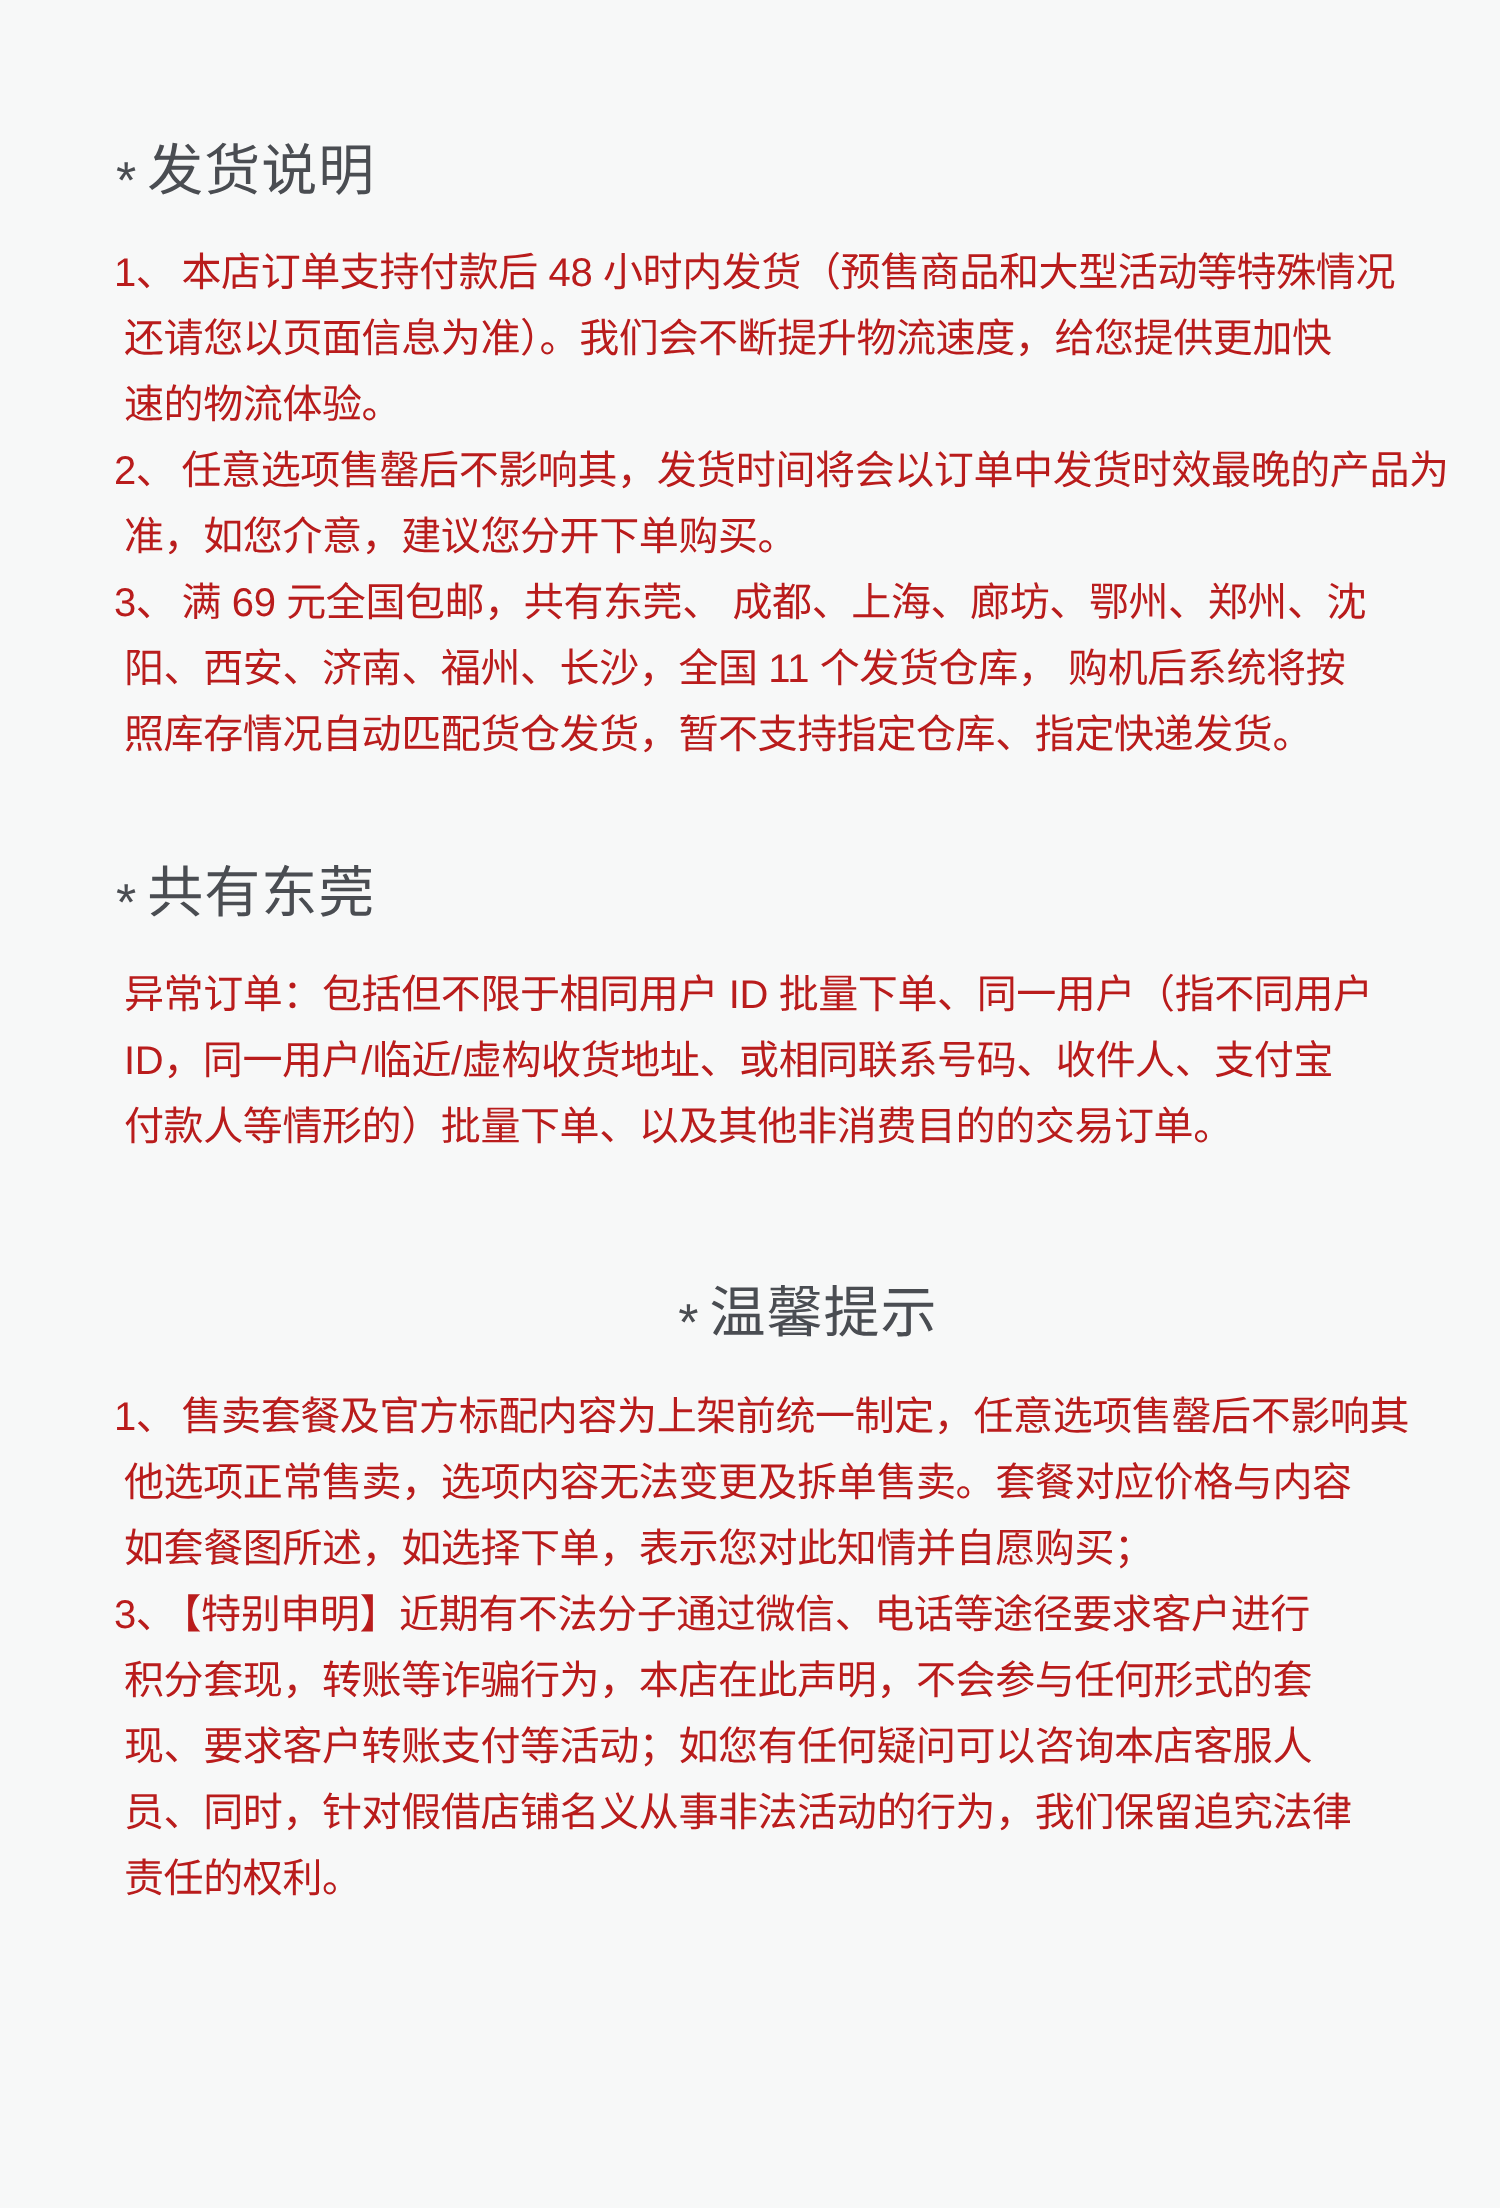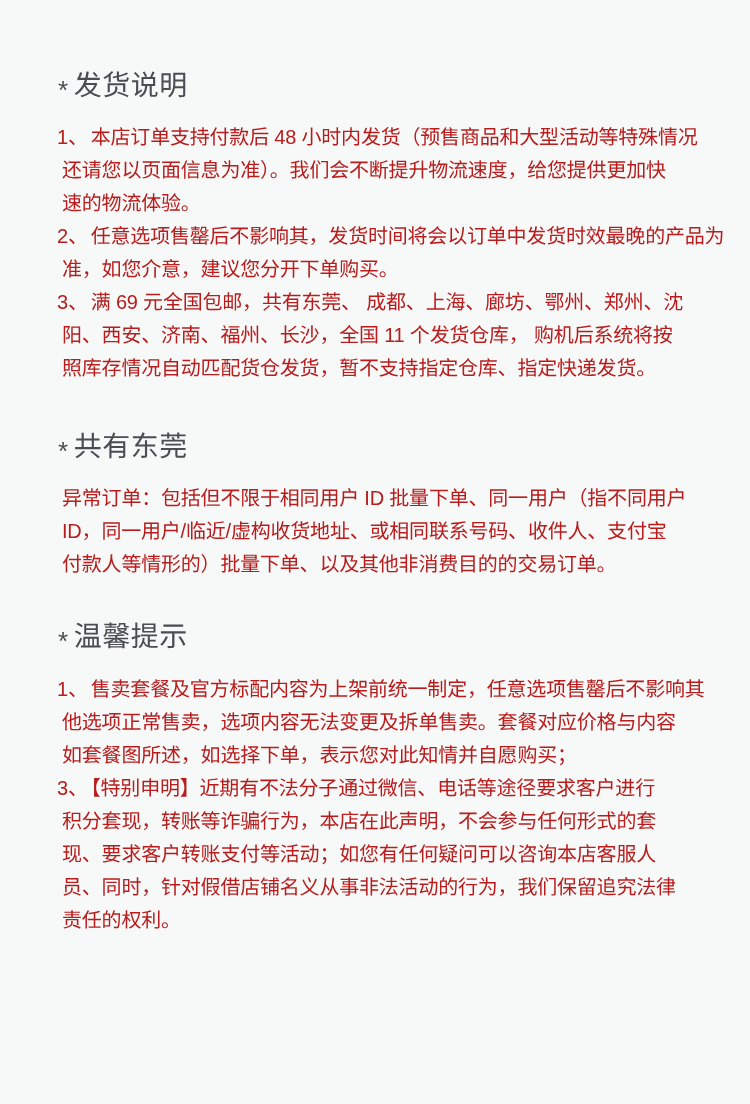--- a/index.html
+++ b/index.html
@@ -24,21 +24,21 @@
   h2.heading {
     margin: 0 0 15px 0;
     padding-left: 58px;
     font-size: 28px;
     line-height: 40px;
     font-weight: 400;
     color: #4a4d52;
     letter-spacing: 0.5px;
   }
   .section-limit h2.heading { margin-top: 42px; }
-  .section-tips  h2.heading { margin-top: 36px; margin-bottom: 16px; }
+  .section-tips  h2.heading { margin-top: 56px; margin-bottom: 16px; text-align: center; }
   .star {
     display: inline-block;
     position: relative;
     top: 4px;
     margin-right: 5px;
     font-size: 26px;
     color: #4a4d52;
   }
   .item, .para {
     margin: 0;

